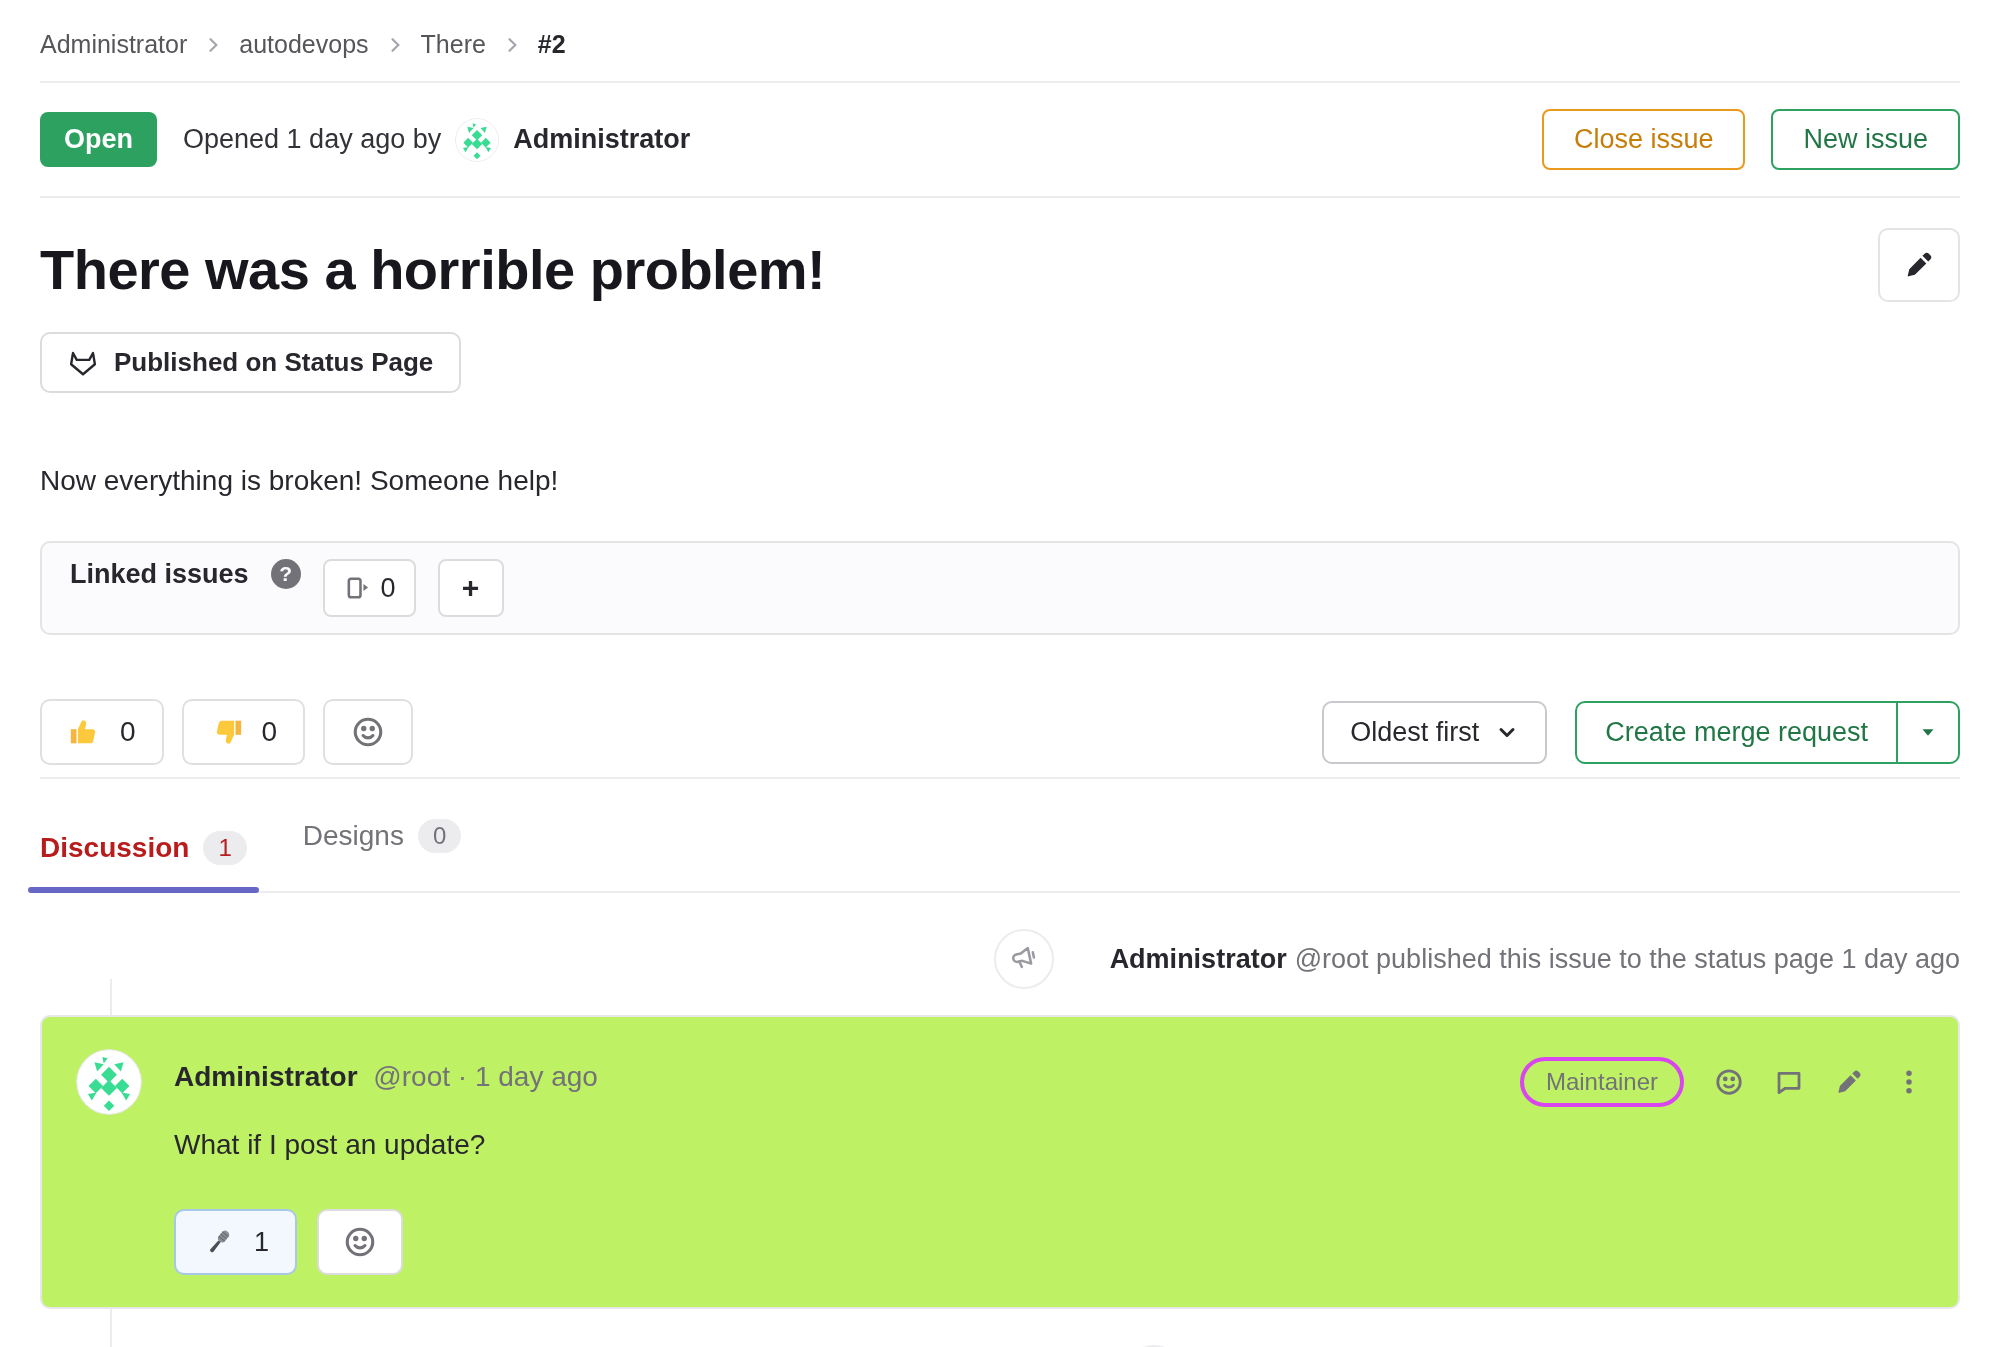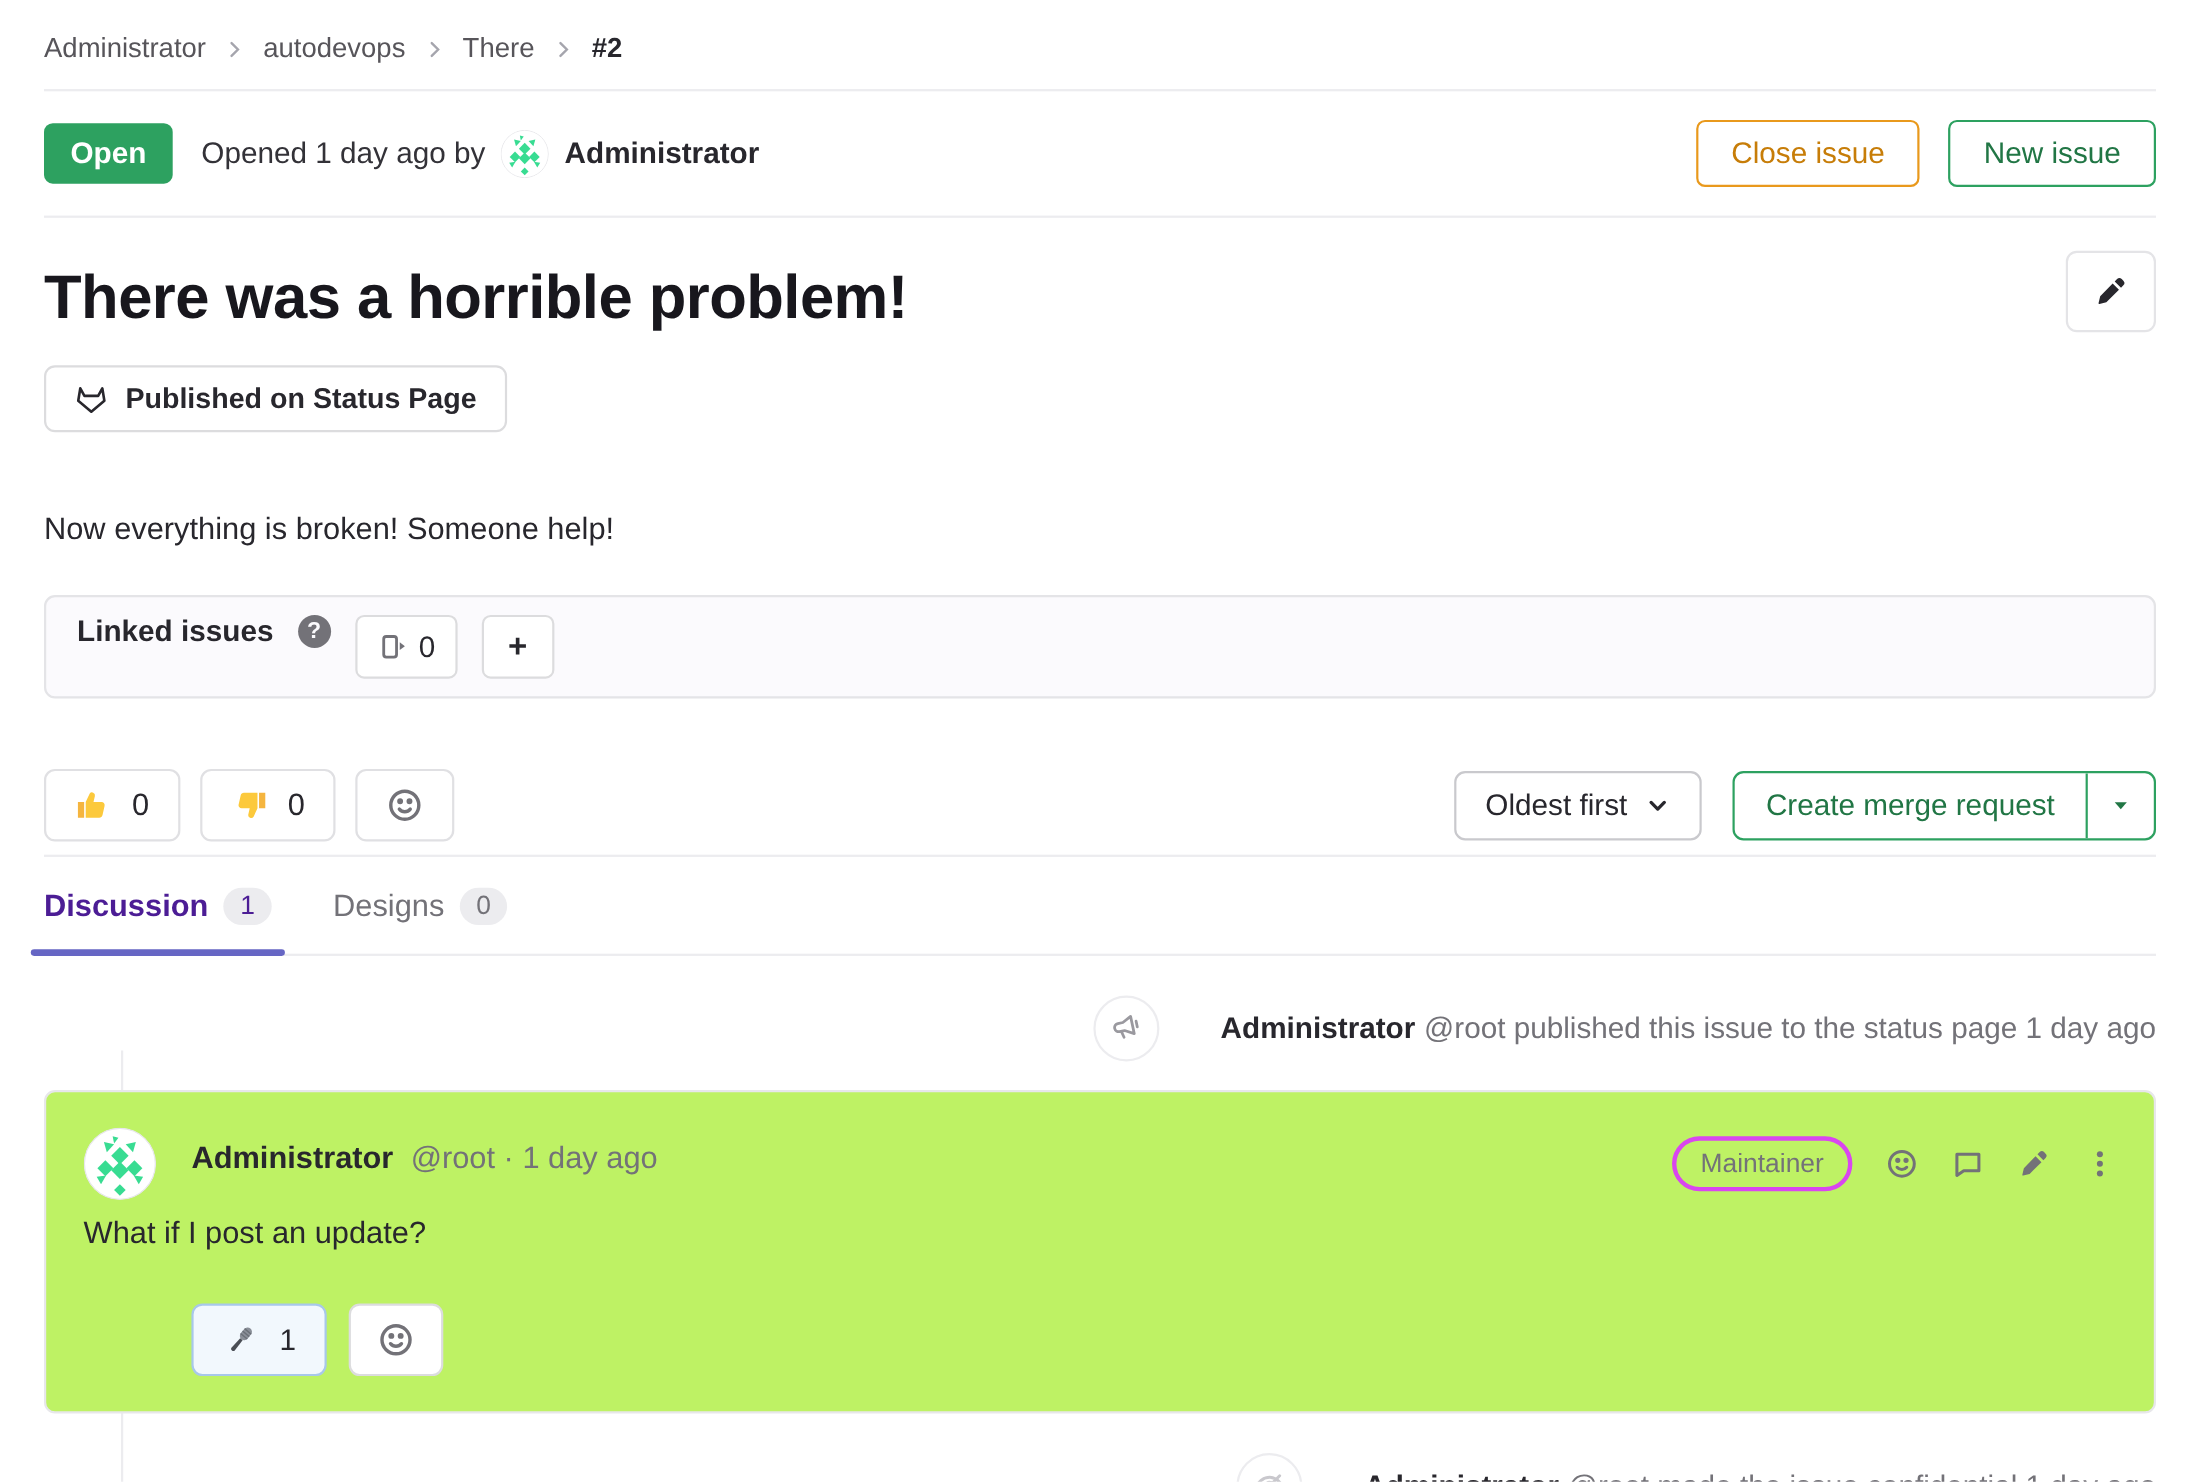--- a/index.html
+++ b/index.html
@@ -58,21 +58,21 @@
     padding:14px 26px; font-size:27px; color:#28272d; cursor:pointer; }
   .split-btn { display:flex; align-items:stretch; border:2px solid #2da160; border-radius:10px; overflow:hidden; background:#fff; }
   .split-main { padding:14px 28px; font-size:27px; color:#217645; cursor:pointer; border-right:2px solid #2da160; }
   .split-caret { width:60px; display:flex; align-items:center; justify-content:center; color:#217645; cursor:pointer; }
 
   .divider-awards { margin-top:12px; }
 
   
   .tab-bar { display:flex; gap:56px; padding-top:28px; border-bottom:2px solid #ececef; }
   .tab { display:flex; align-items:center; gap:14px; font-size:28px; padding-bottom:26px; cursor:pointer; position:relative; }
-  .tab.active { font-weight:700; color:#4c1d95; }
+  .tab.active { font-weight:700; color:#b91c1c;margin-top:24px; }
   .tab.active::after { content:""; position:absolute; left:-12px; right:-12px; bottom:-2px; height:6px;
     background:#6666c4; border-radius:4px; }
   .tab.inactive { color:#737278; }
   .count-pill { background:#ececef; border-radius:999px; padding:3px 15px; font-size:24px; font-weight:400; }
   .tab.inactive .count-pill { color:#737278; }
 
   
   .timeline { position:relative; }
   .timeline::before { content:""; position:absolute; left:70px; top:50px; bottom:-40px; width:2px; background:#ececef; }
   .sys-note { display:flex; align-items:center; margin-top:36px; position:relative;justify-content:flex-end; }
@@ -84,21 +84,21 @@
   
   .comment-card { position:relative; z-index:1; margin-top:26px; background:#bef264; border:2px solid #e7e7ea;
     border-radius:10px; padding:32px 34px; }
   .comment-header { display:flex; align-items:flex-start; }
   .avatar-lg { width:66px; height:66px; border-radius:50%; overflow:hidden; flex:0 0 auto; }
   .comment-head-text { margin-left:32px; font-size:28px; padding-top:12px; }
   .comment-meta { color:#737278; font-weight:400; margin-left:8px; }
   .comment-actions { margin-left:auto; display:flex; align-items:center; gap:30px; padding-top:8px; }
   .role-badge { border:4px solid #d946ef; border-radius:999px; padding:7px 22px; font-size:24px; color:#737278; }
   .action-icon { display:flex; align-items:center; justify-content:center; color:#737278; cursor:pointer; }
-  .comment-body { margin-top:14px; font-size:28px; color:#28272d; }
+  .comment-body { margin-left:98px; margin-top:14px; font-size:28px; color:#28272d; }
   .comment-awards { margin-left:98px; margin-top:48px; display:flex; gap:20px; }
   .award-selected { display:flex; align-items:center; gap:18px; background:#f2f8fd; border:2px solid #a8c8ea;
     border-radius:10px; padding:14px 26px; font-size:27px; color:#28272d; cursor:pointer; }
   .award-add { background:#fff; border:2px solid #dcdcde; border-radius:10px; padding:14px 24px;
     display:flex; align-items:center; color:#737278; cursor:pointer; }
 
   .note-faded .note-circle { border-color:#ececef; }
   .note-faded .note-icon { color:#c9c8cd; }
   svg { display:block; }
 </style>

